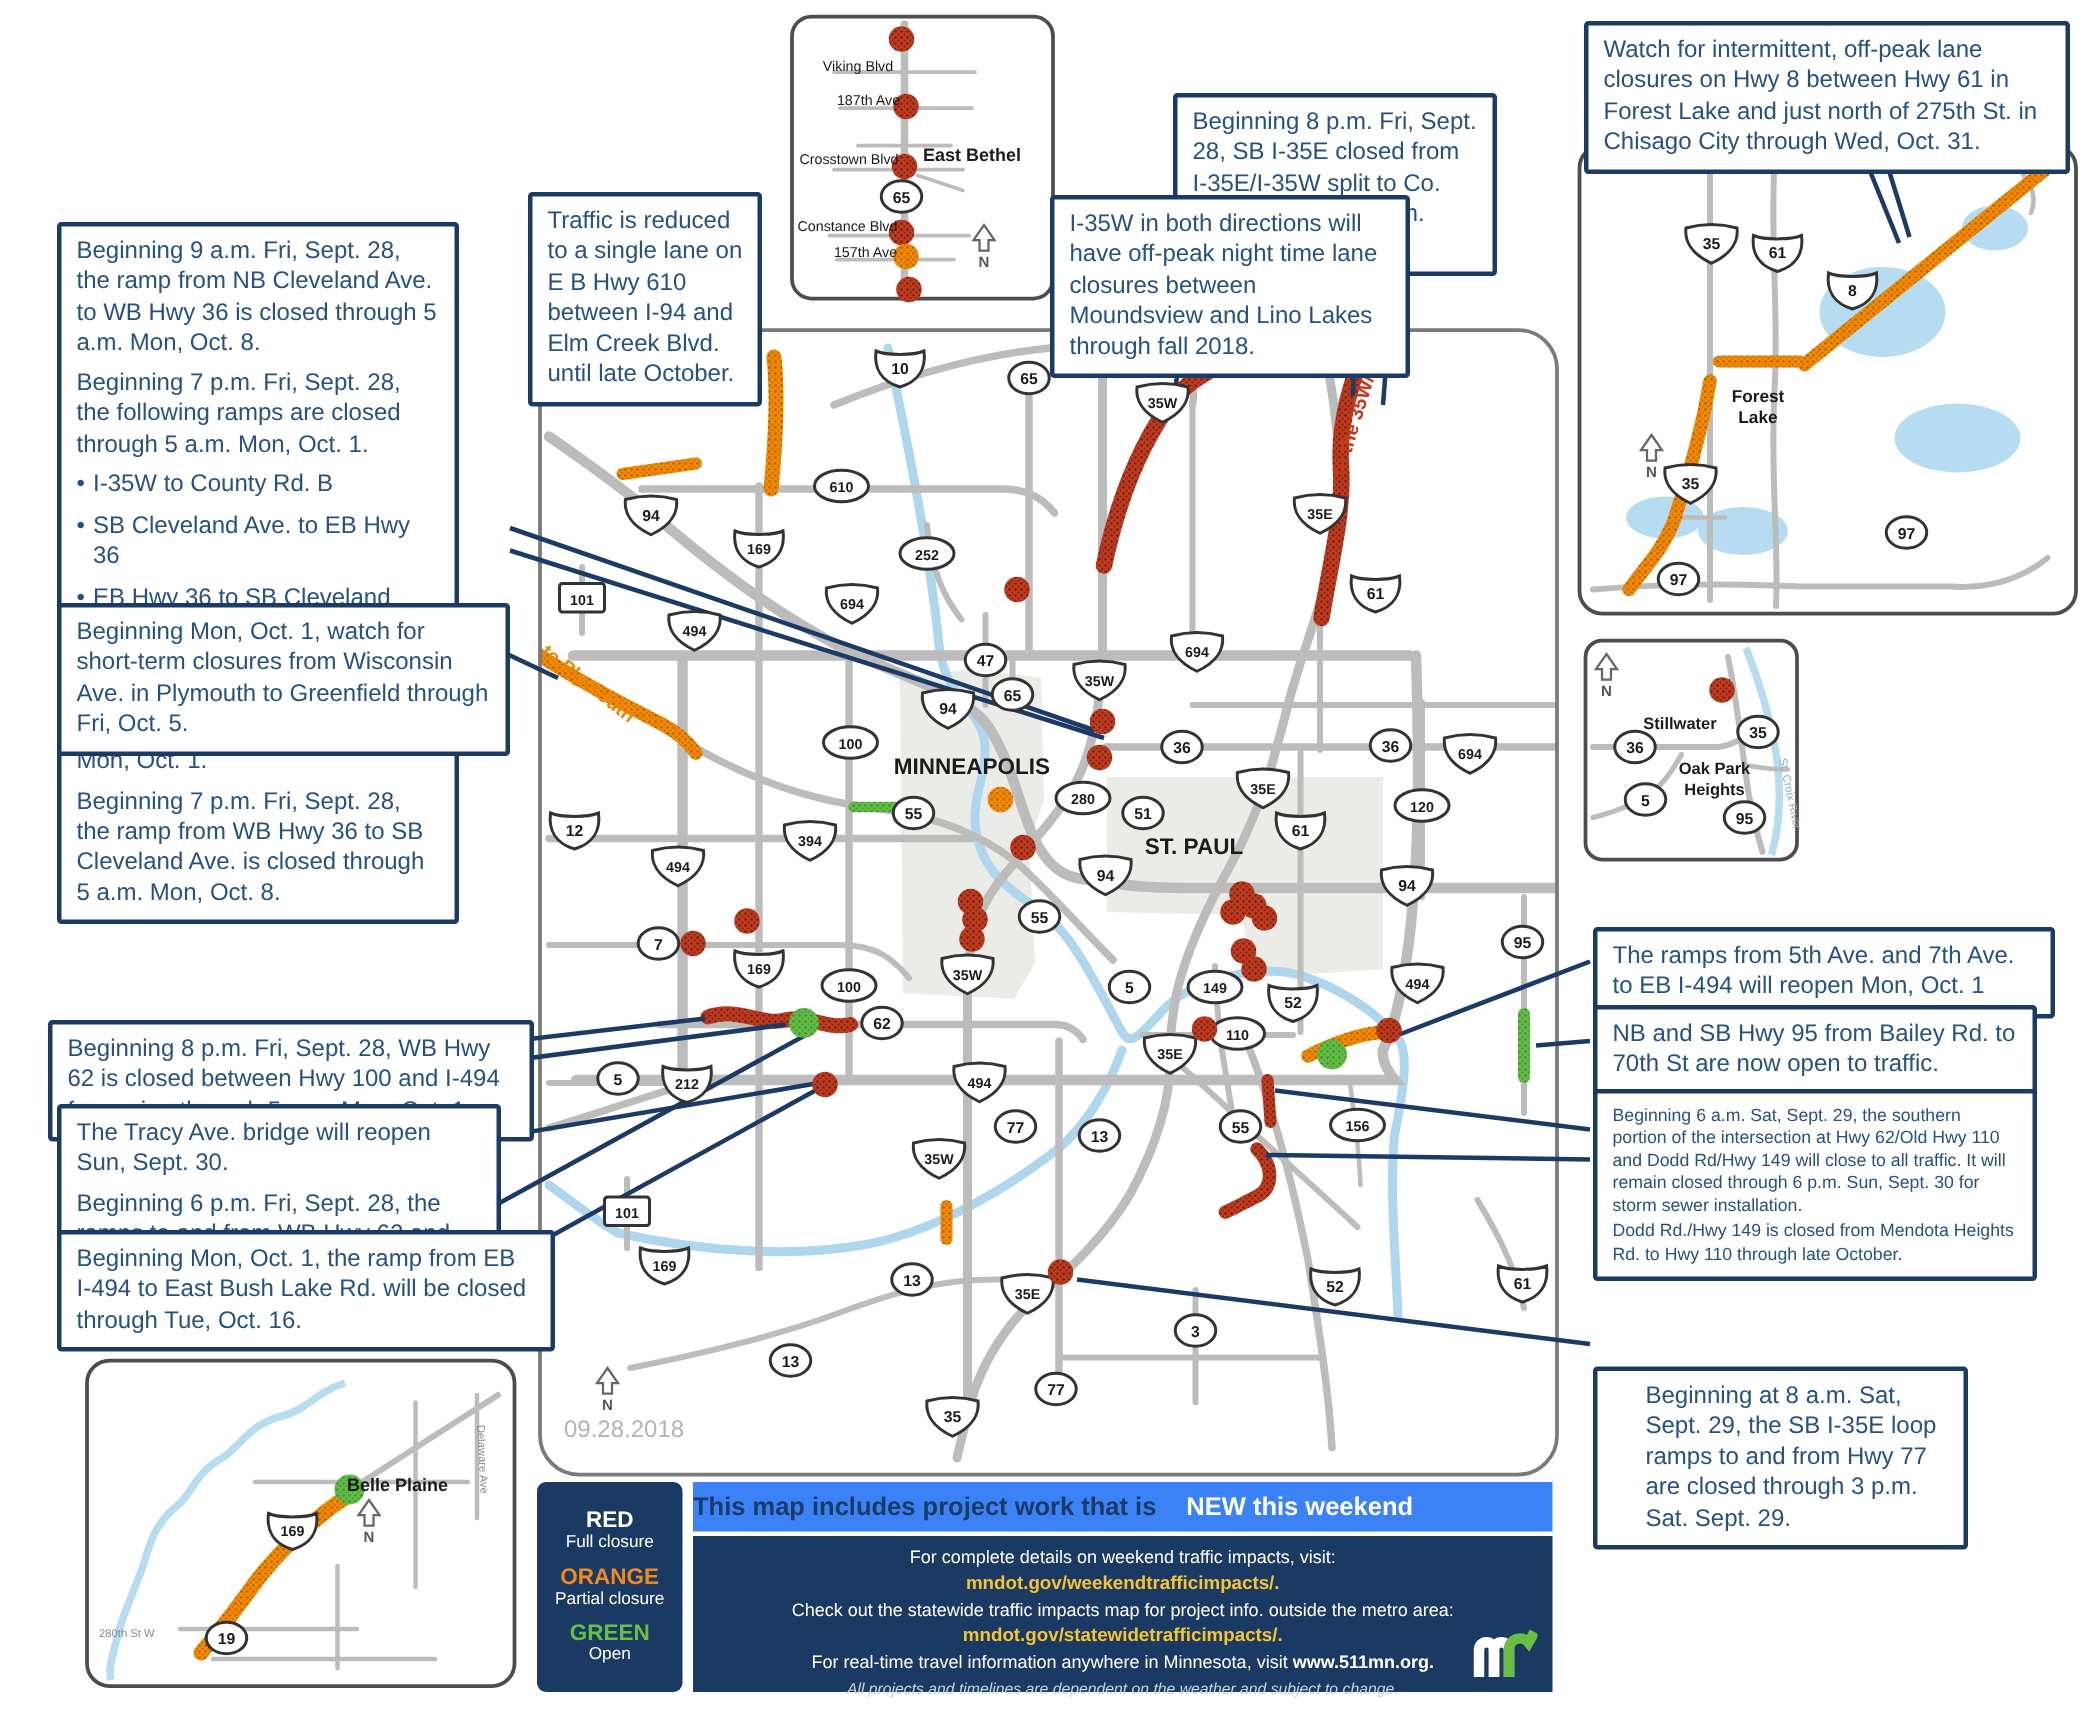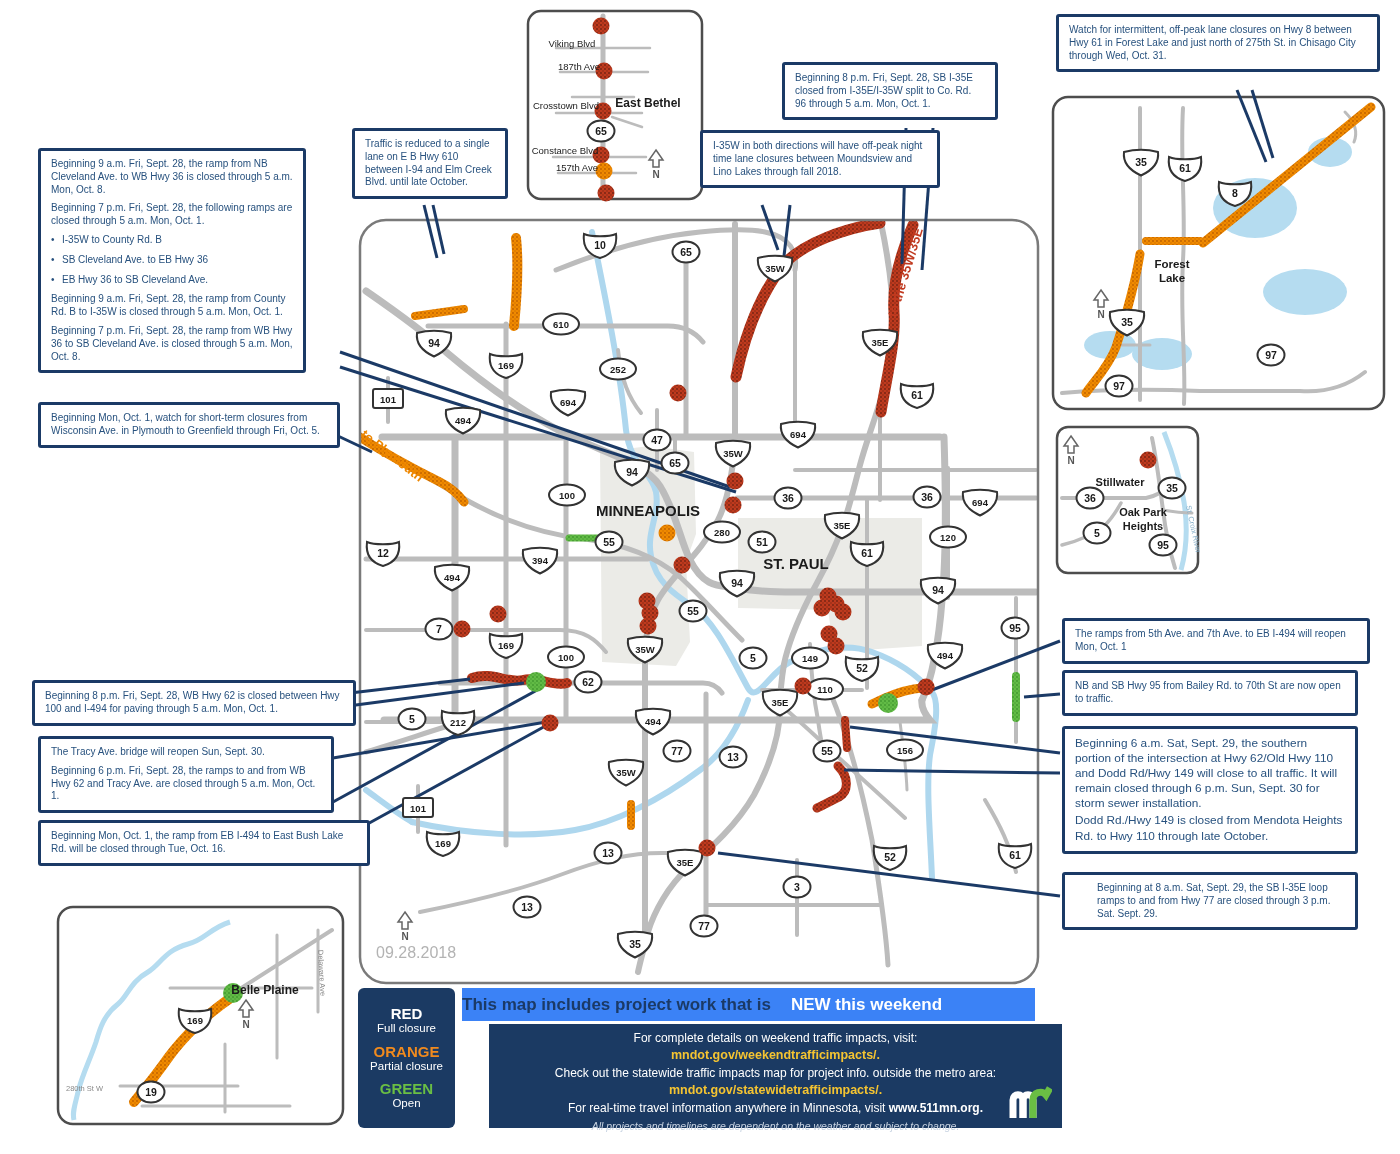--- a/index.html
+++ b/index.html
@@ -1,31 +1,31 @@
 <!DOCTYPE html>
 <html><head>
 <meta charset="utf-8">
 <style>
   html,body{margin:0;padding:0;}
   body{width:1400px;height:1154px;position:relative;font-family:"Liberation Sans",sans-serif;background:#fff;overflow:hidden;}
   #map-svg{position:absolute;left:0;top:0;z-index:1;}
   .callout{position:absolute;z-index:3;background:#fff;border:3px solid #1b3a66;border-radius:3px;
-           padding:7px 10px;font-size:10px;line-height:1.28;color:#27517e;box-sizing:border-box;}
+           padding:7px 10px;font-size:16px;line-height:1.28;color:#27517e;box-sizing:border-box;}
   .callout p{margin:0 0 6px;}
   .callout p:last-child{margin-bottom:0;}
   .callout .b{position:relative;padding-left:11px;margin:0 0 7px;}
   .callout .b::before{content:"\2022";position:absolute;left:0;}
   .legend-box{position:absolute;left:358px;top:988px;width:97px;height:140px;background:#1b3a63;border-radius:6px;
               z-index:3;display:flex;flex-direction:column;align-items:center;justify-content:center;text-align:center;}
   .legend-box .k{font-weight:bold;font-size:15px;line-height:1.05;}
   .legend-box .v{color:#fff;font-size:11.5px;margin-bottom:9px;line-height:1.1;}
   .banner{position:absolute;left:462px;top:988px;width:573px;height:33px;background:#3b82f6;z-index:3;
           display:flex;align-items:center;font-size:17px;font-weight:bold;color:#1b3a66;}
   .banner .hl{color:#fff;margin-left:20px;}
-  .footer{position:absolute;left:489px;top:1024px;width:573px;height:104px;background:#1b3a63;z-index:3;
+  .footer{position:absolute;left:462px;top:1024px;width:573px;height:104px;background:#1b3a63;z-index:3;
           color:#fff;text-align:center;font-size:12px;line-height:1.42;padding-top:6px;box-sizing:border-box;}
   .footer .lnk{color:#f5c431;font-weight:bold;font-size:12.5px;}
   .footer .bold{font-weight:bold;}
   .footer .disc{font-style:italic;font-size:10.5px;color:#c9d4e2;margin-top:2px;}
   .mn-logo{position:absolute;right:10px;bottom:8px;}
 </style>
 </head>
 <body>
 
 <svg id="map-svg" width="1400" height="1154" viewBox="0 0 1400 1154">
@@ -632,21 +632,21 @@
 
 <div class="callout" style="left:1062px;top:670px;width:296px;">
   <p>NB and SB Hwy 95 from Bailey Rd. to 70th St are now open to traffic.</p>
 </div>
 
 <div class="callout" style="left:1062px;top:726px;width:296px;font-size:11.8px;">
   <p style="margin-bottom:2px;">Beginning 6 a.m. Sat, Sept. 29, the southern portion of the intersection at Hwy 62/Old Hwy 110 and Dodd Rd/Hwy 149 will close to all traffic. It will remain closed through 6 p.m. Sun, Sept. 30 for storm sewer installation.</p>
   <p>Dodd Rd./Hwy 149 is closed from Mendota Heights Rd. to Hwy 110 through late October.</p>
 </div>
 
-<div class="callout" style="left:1062px;top:872px;width:296px;padding-left:32px;">
+<div class="callout" style="left:1062px;top:911px;width:250px;padding-left:32px;">
   <p>Beginning at 8 a.m. Sat, Sept. 29, the SB I-35E loop ramps to and from Hwy 77 are closed through 3 p.m. Sat. Sept. 29.</p>
 </div>
 
 <div class="callout" style="left:32px;top:680px;width:324px;">
   <p>Beginning 8 p.m. Fri, Sept. 28, WB Hwy 62 is closed between Hwy 100 and I-494 for paving through 5 a.m. Mon, Oct. 1.</p>
 </div>
 
 <div class="callout" style="left:38px;top:736px;width:296px;">
   <p>The Tracy Ave. bridge will reopen Sun, Sept. 30.</p>
   <p>Beginning 6 p.m. Fri, Sept. 28, the ramps to and from WB Hwy 62 and Tracy Ave. are closed through 5 a.m. Mon, Oct. 1.</p>

